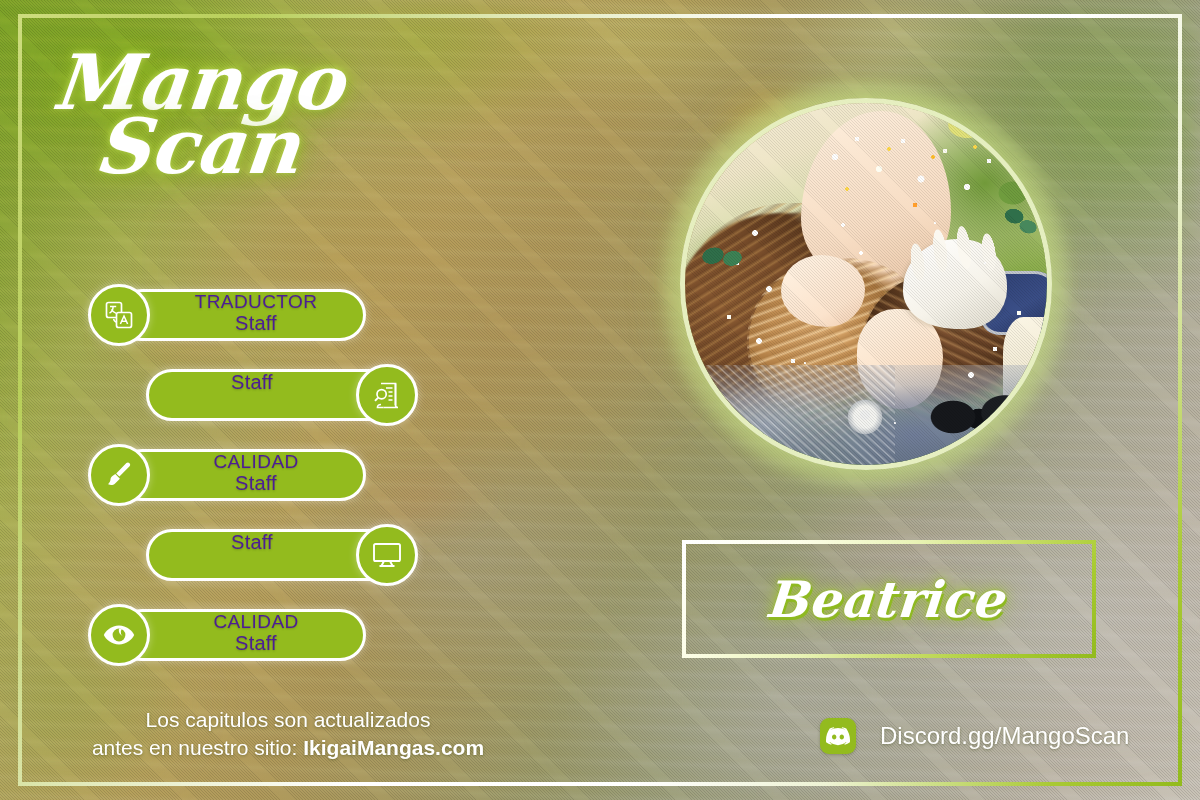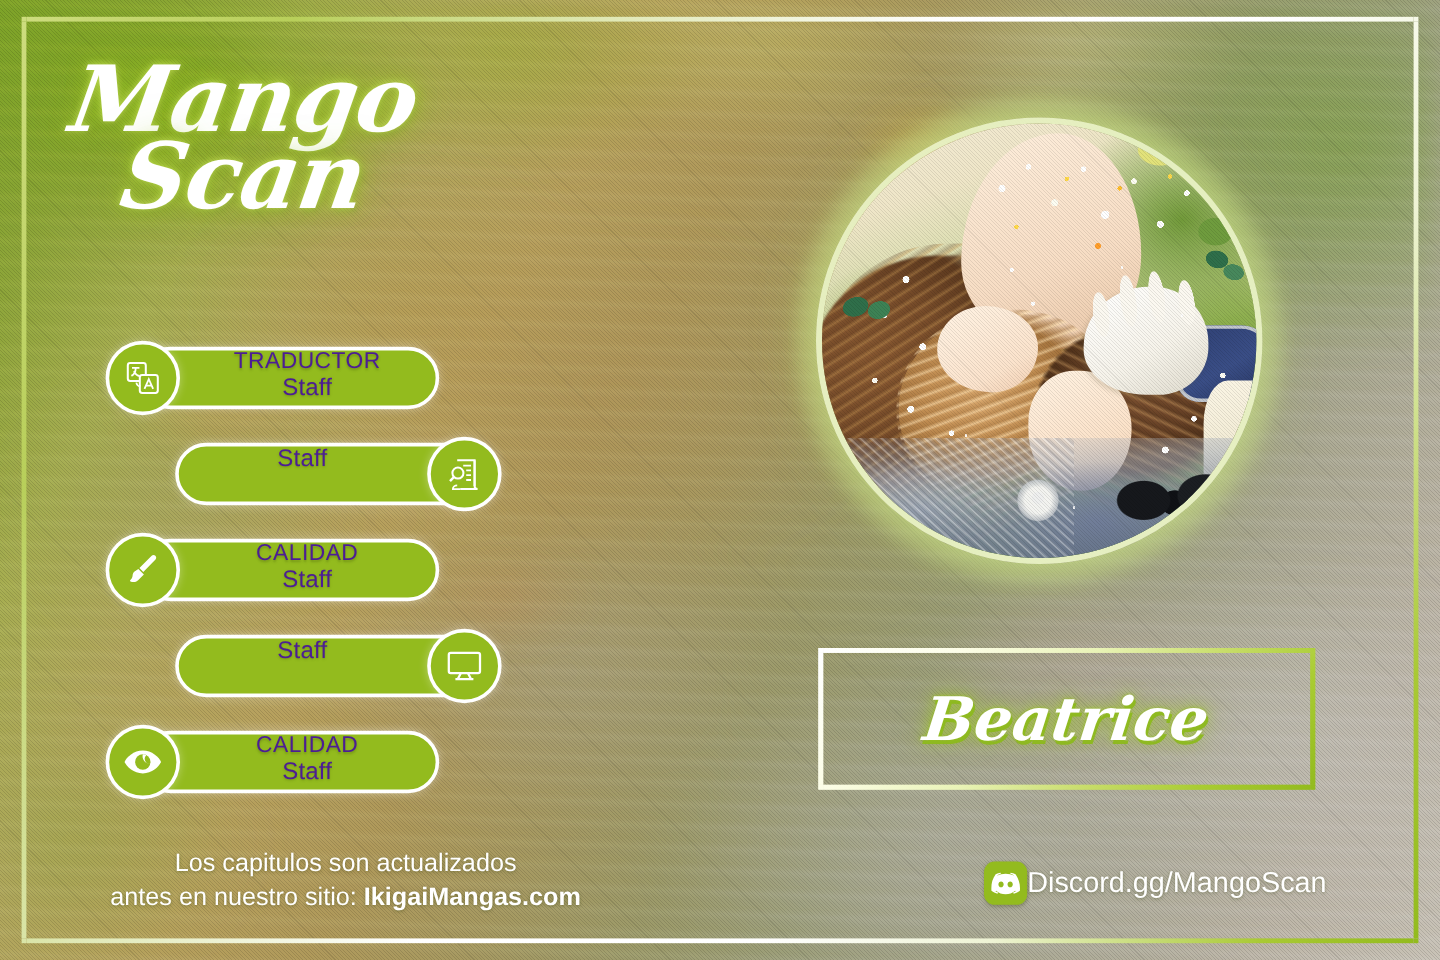--- a/index.html
+++ b/index.html
@@ -405,21 +405,21 @@
   .site-note{
     position:absolute; left:38px; top:706px;
     width:500px; text-align:center;
     color:#ffffff; font-size:21px; line-height:1.32;
     text-shadow:0 1px 3px rgba(60,70,20,.45);
   }
   .site-note .dom{ font-weight:700; }
 
   .discord{
     position:absolute; left:820px; top:718px;
-    display:flex; align-items:center; gap:0;
+    display:flex; align-items:center; gap:24px;
   }
   .discord .badge{
     width:36px; height:36px; border-radius:9px;
     background:#93bb1e;
     display:flex; align-items:center; justify-content:center;
     box-shadow:0 1px 3px rgba(60,70,20,.35);
   }
   .discord .dtext{
     color:#ffffff; font-size:24px;
     text-shadow:0 1px 3px rgba(60,70,20,.45);

